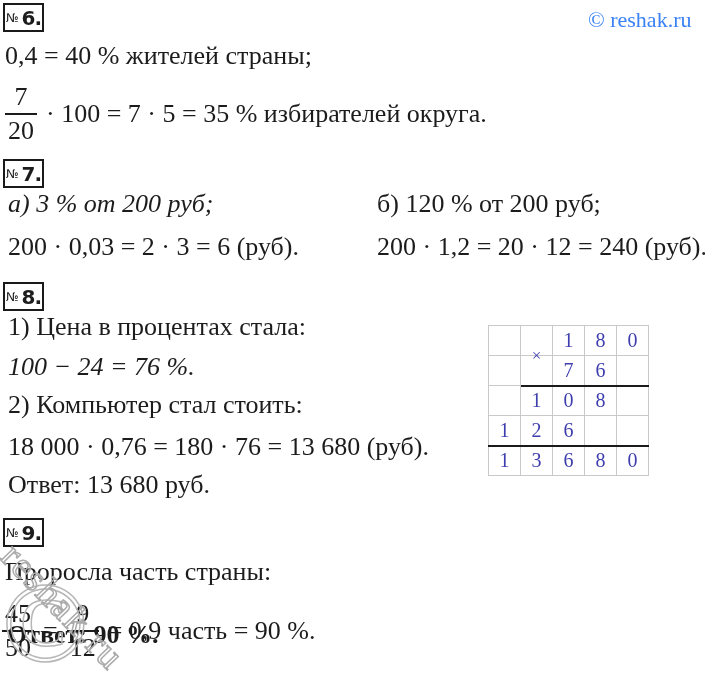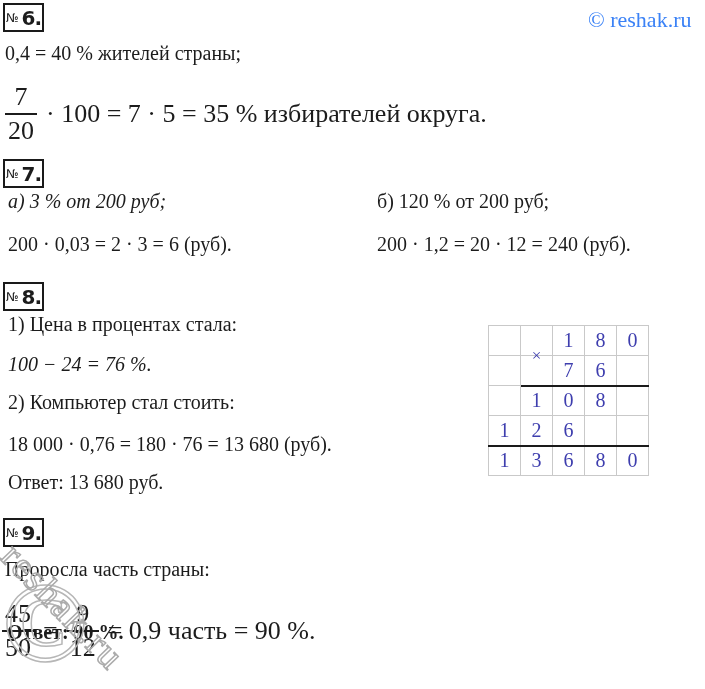--- a/index.html
+++ b/index.html
@@ -15,21 +15,21 @@
     display:flex; align-items:center; justify-content:center; gap:3px;
     z-index:2;
   }
   .qbox .qno  { font-family:"DejaVu Sans", sans-serif; font-size:12px; line-height:1; }
   .qbox .qnum { font-family:"DejaVu Sans", sans-serif; font-weight:700; font-size:20px; line-height:1; letter-spacing:-1px; }
   .box6 { top:3px; }
   .box7 { top:159px; }
   .box8 { top:282px; }
   .box9 { top:518px; }
 
-  .text-line { position:absolute; font-size:20px; line-height:1; white-space:nowrap; }
+  .text-line { position:absolute; font-size:26px; line-height:1; white-space:nowrap; }
 
   .q6-line1  { left:5px;  top:43px;  }
   .q6-row    { left:5px;  top:84px;  }
   .q7a-title { left:8px;  top:191px;font-style:italic; }
   .q7b-title { left:377px;top:191px; }
   .q7a-sol   { left:8px;  top:234px; }
   .q7b-sol   { left:377px;top:234px; }
   .q8-step1  { left:8px;  top:314px; }
   .q8-calc1  { left:8px;  top:354px;font-style:italic; }
   .q8-step2  { left:8px;  top:392px; }

